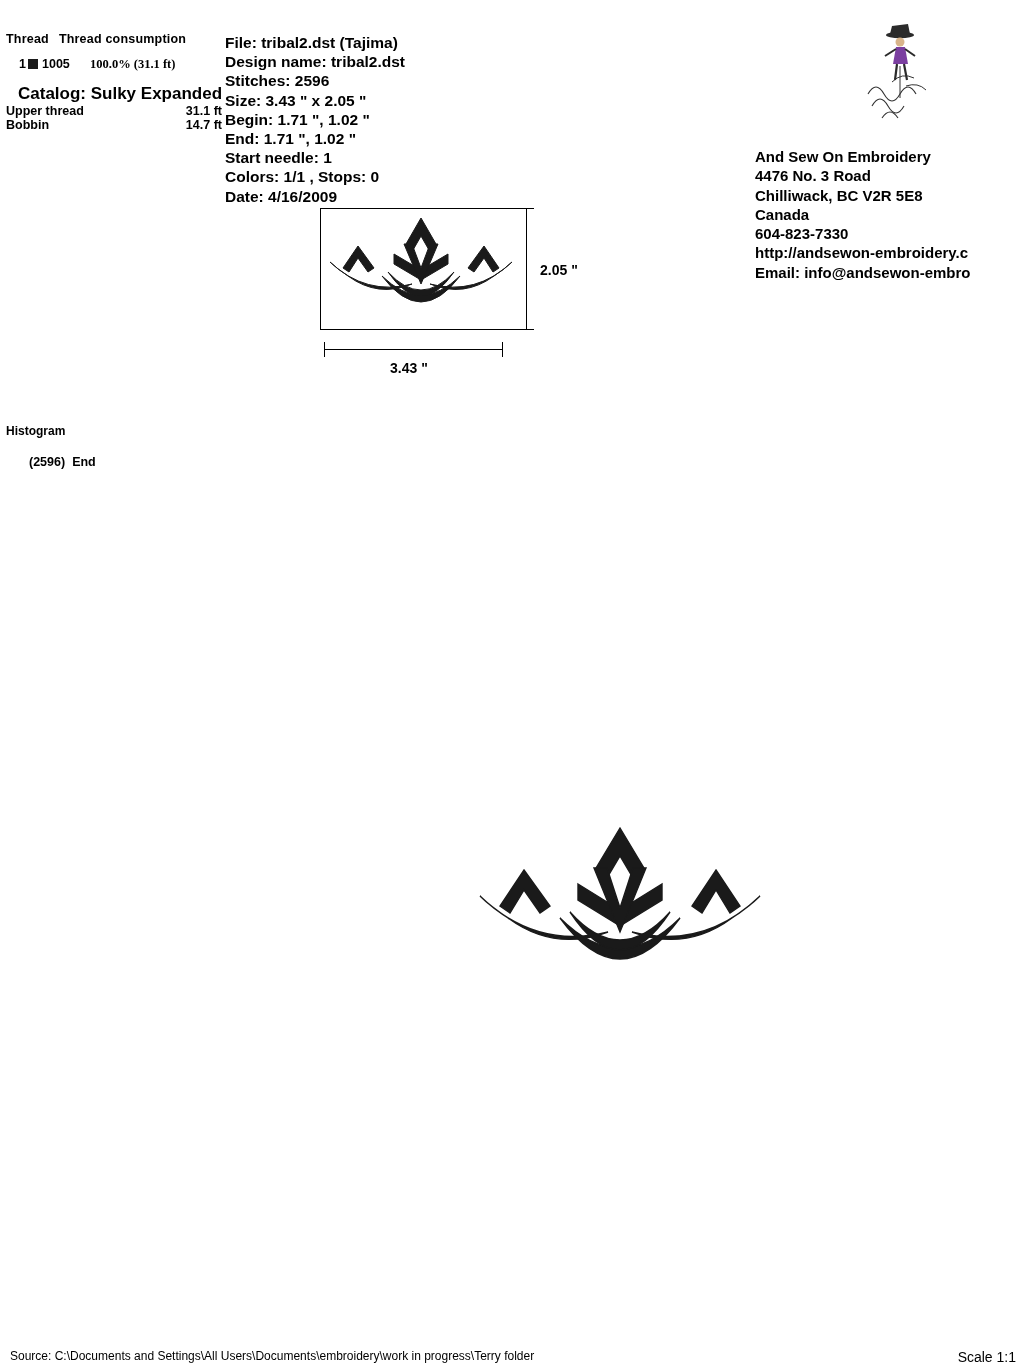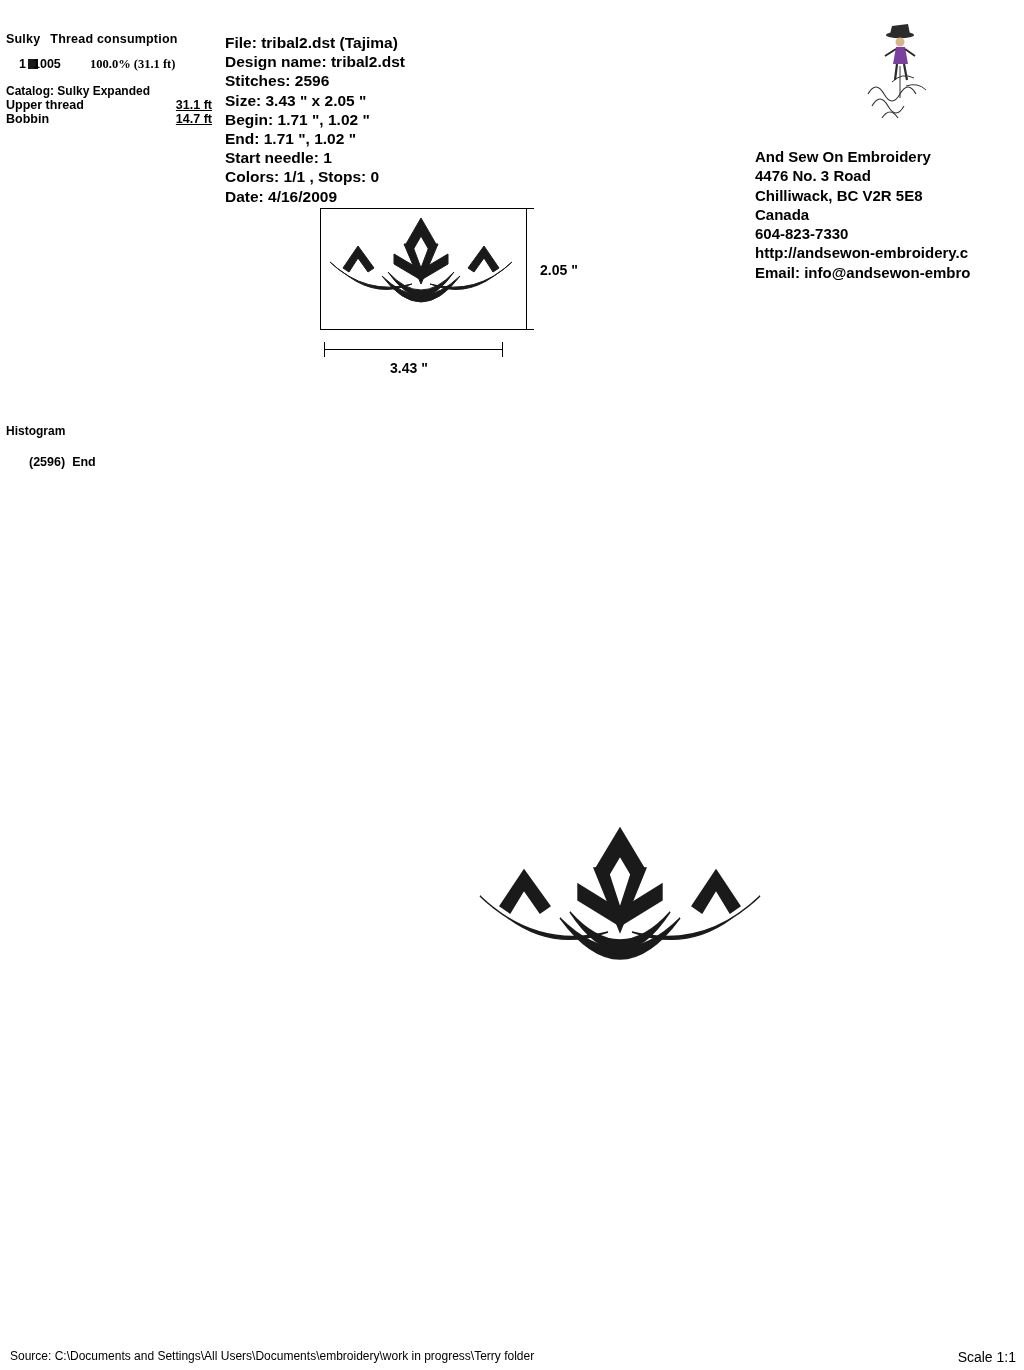--- a/index.html
+++ b/index.html
@@ -41,38 +41,39 @@
   .needle-row .idx { position: absolute; left: 13px; }
   .needle-row .swatch {
     position: absolute;
     left: 22px;
     top: 2px;
     width: 10px;
     height: 10px;
     background: #1a1a1a;
     display: inline-block;
   }
-  .needle-row .code { position: absolute; left: 27px; }
+  .needle-row .code { position: absolute; left: 36px; }
   .needle-row .pct { position: absolute; left: 84px; font-family: Liberation Serif, serif; }
 
   .catalog-line {
     margin-top: 13px;
-    font-size: 12px;
-    font-weight: bold;
-    white-space: nowrap;
+    font-size: 17px;
+    font-weight: bold;
+    white-space: nowrap;
+    margin-left: 12px;
   }
   .thread-line {
     position: relative;
     font-size: 12.5px;
     font-weight: bold;
     height: 14px;
     white-space: nowrap;
   }
   .thread-line .lbl { position: absolute; left: 0; }
-  .thread-line .val { position: absolute; left: 144px; width: 62px; text-align: right; text-decoration: underline; }
+  .thread-line .val { position: absolute; left: 154px; width: 62px; text-align: right; }
 
   
   .file-info {
     position: absolute;
     left: 225px;
     top: 33px;
     font-size: 15.5px;
     font-weight: bold;
     line-height: 19.2px;
     white-space: nowrap;
@@ -221,21 +222,21 @@
     font-size: 14px;
     font-weight: normal;
     white-space: nowrap;
   }
 </style>
 </head>
 <body>
 
 <div class="needle-block">
   <div class="needle-header">
-    <span class="col-needle">Sulky</span><span>Thread consumption</span>
+    <span class="col-needle">Thread</span><span>Thread consumption</span>
   </div>
 
   <div class="needle-row">
     <span class="idx">1</span>
     <span class="swatch"></span>
     <span class="code">1005</span>
     <span class="pct">100.0% (31.1 ft)</span>
   </div>
 
   <div class="catalog-line">Catalog: Sulky Expanded</div>

